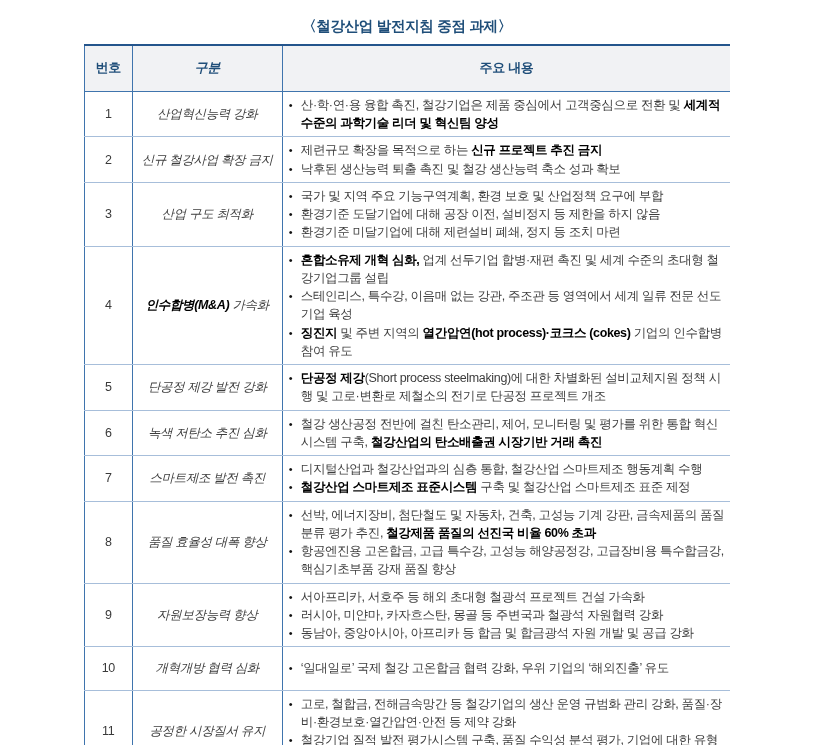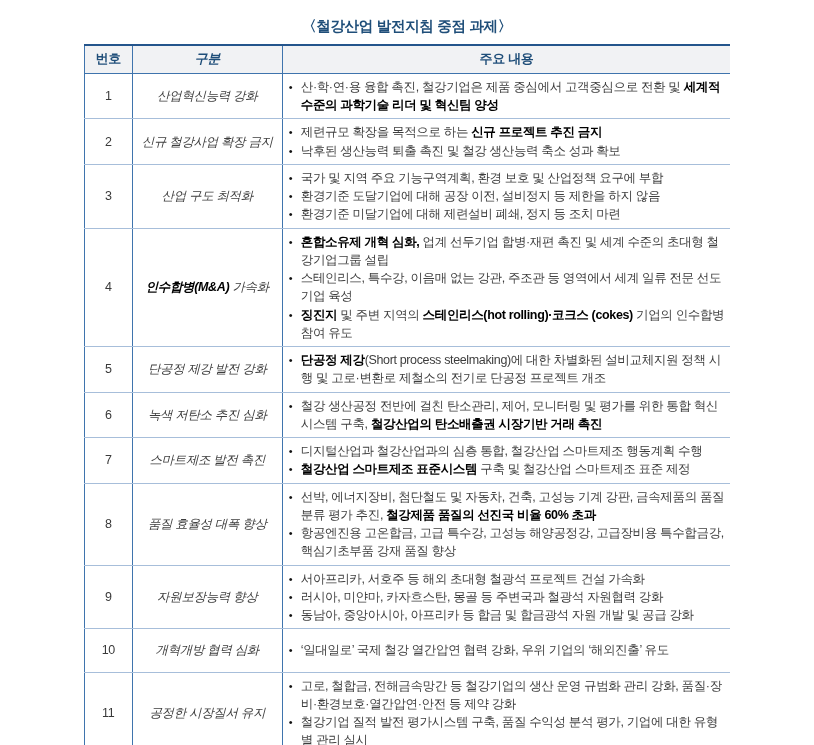--- a/index.html
+++ b/index.html
@@ -43,21 +43,21 @@
     line-height:1.46;
   }
   col.col-no{width:48px;}
   col.col-cat{width:150px;}
   col.col-content{width:448px;}
   thead th{
     background:var(--c-headbg);
     color:var(--c-headtext);
     font-weight:bold;
     font-size:13px;
-    padding:4px 4px;
+    padding:13px 4px;
     border-bottom:1.5px solid var(--c-mid);
     text-align:center;
     vertical-align:middle;
     letter-spacing:-0.3px;
   }
   tbody td{
     border-bottom:1px solid var(--c-light);
     vertical-align:middle;
     padding:4px 5px;
     letter-spacing:-0.35px;
@@ -167,21 +167,21 @@
             <div class="bullet">
               <span class="marker">•</span>
               <span class="bullet-text"><b>혼합소유제 개혁 심화,</b> 업계 선두기업 합병·재편 촉진 및 세계 수준의 초대형 철강기업그룹 설립</span>
             </div>
             <div class="bullet">
               <span class="marker">•</span>
               <span class="bullet-text">스테인리스, 특수강, 이음매 없는 강관, 주조관 등 영역에서 세계 일류 전문 선도기업 육성</span>
             </div>
             <div class="bullet">
               <span class="marker">•</span>
-              <span class="bullet-text"><b>징진지</b> 및 주변 지역의 <b>스테인리스(hot rolling)·코크스 (cokes)</b> 기업의 인수합병 참여 유도</span>
+              <span class="bullet-text"><b>징진지</b> 및 주변 지역의 <b>열간압연(hot process)·코크스 (cokes)</b> 기업의 인수합병 참여 유도</span>
             </div>
           </td>
         </tr>
         <tr>
           <td class="c-no">5</td>
           <td class="c-cat">단공정 제강 발전 강화</td>
           <td class="c-content">
             <div class="bullet">
               <span class="marker">•</span>
               <span class="bullet-text"><b>단공정 제강</b>(Short process steelmaking)에 대한 차별화된 설비교체지원 정책 시행 및 고로·변환로 제철소의 전기로 단공정 프로젝트 개조</span>
@@ -243,21 +243,21 @@
               <span class="bullet-text">동남아, 중앙아시아, 아프리카 등 합금 및 합금광석 자원 개발 및 공급 강화</span>
             </div>
           </td>
         </tr>
         <tr>
           <td class="c-no">10</td>
           <td class="c-cat">개혁개방 협력 심화</td>
           <td class="c-content">
             <div class="bullet">
               <span class="marker">•</span>
-              <span class="bullet-text">‘일대일로’ 국제 철강 열간압연 협력 강화, 우위 기업의 ‘해외진출’ 유도</span>
+              <span class="bullet-text">‘일대일로’ 국제 철강 고온합금 협력 강화, 우위 기업의 ‘해외진출’ 유도</span>
             </div>
           </td>
         </tr>
         <tr>
           <td class="c-no">11</td>
           <td class="c-cat">공정한 시장질서 유지</td>
           <td class="c-content">
             <div class="bullet">
               <span class="marker">•</span>
               <span class="bullet-text">고로, 철합금, 전해금속망간 등 철강기업의 생산 운영 규범화 관리 강화, 품질·장비·환경보호·열간압연·안전 등 제약 강화</span>

